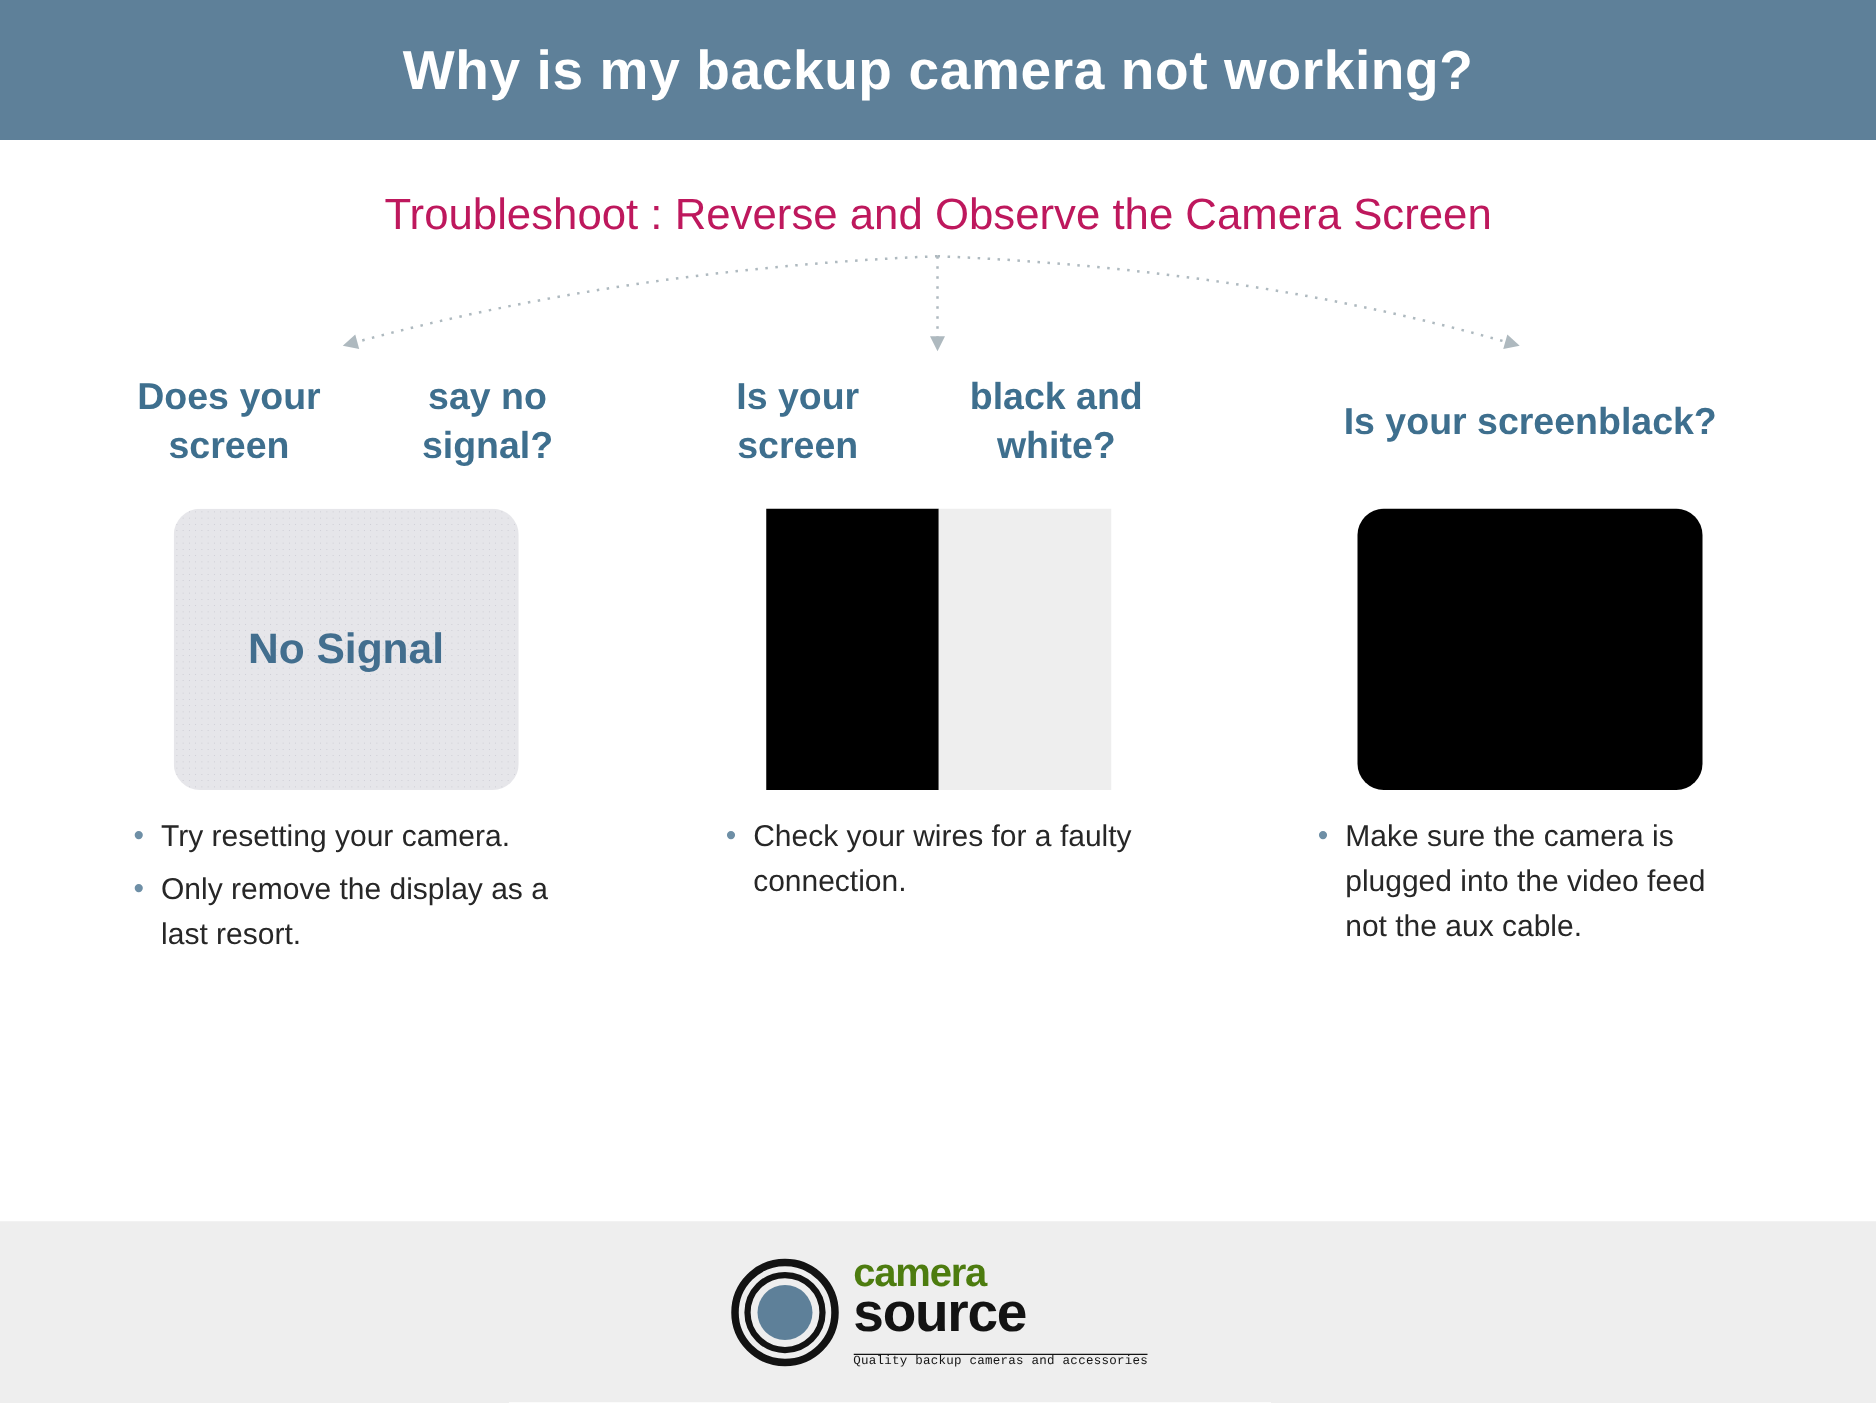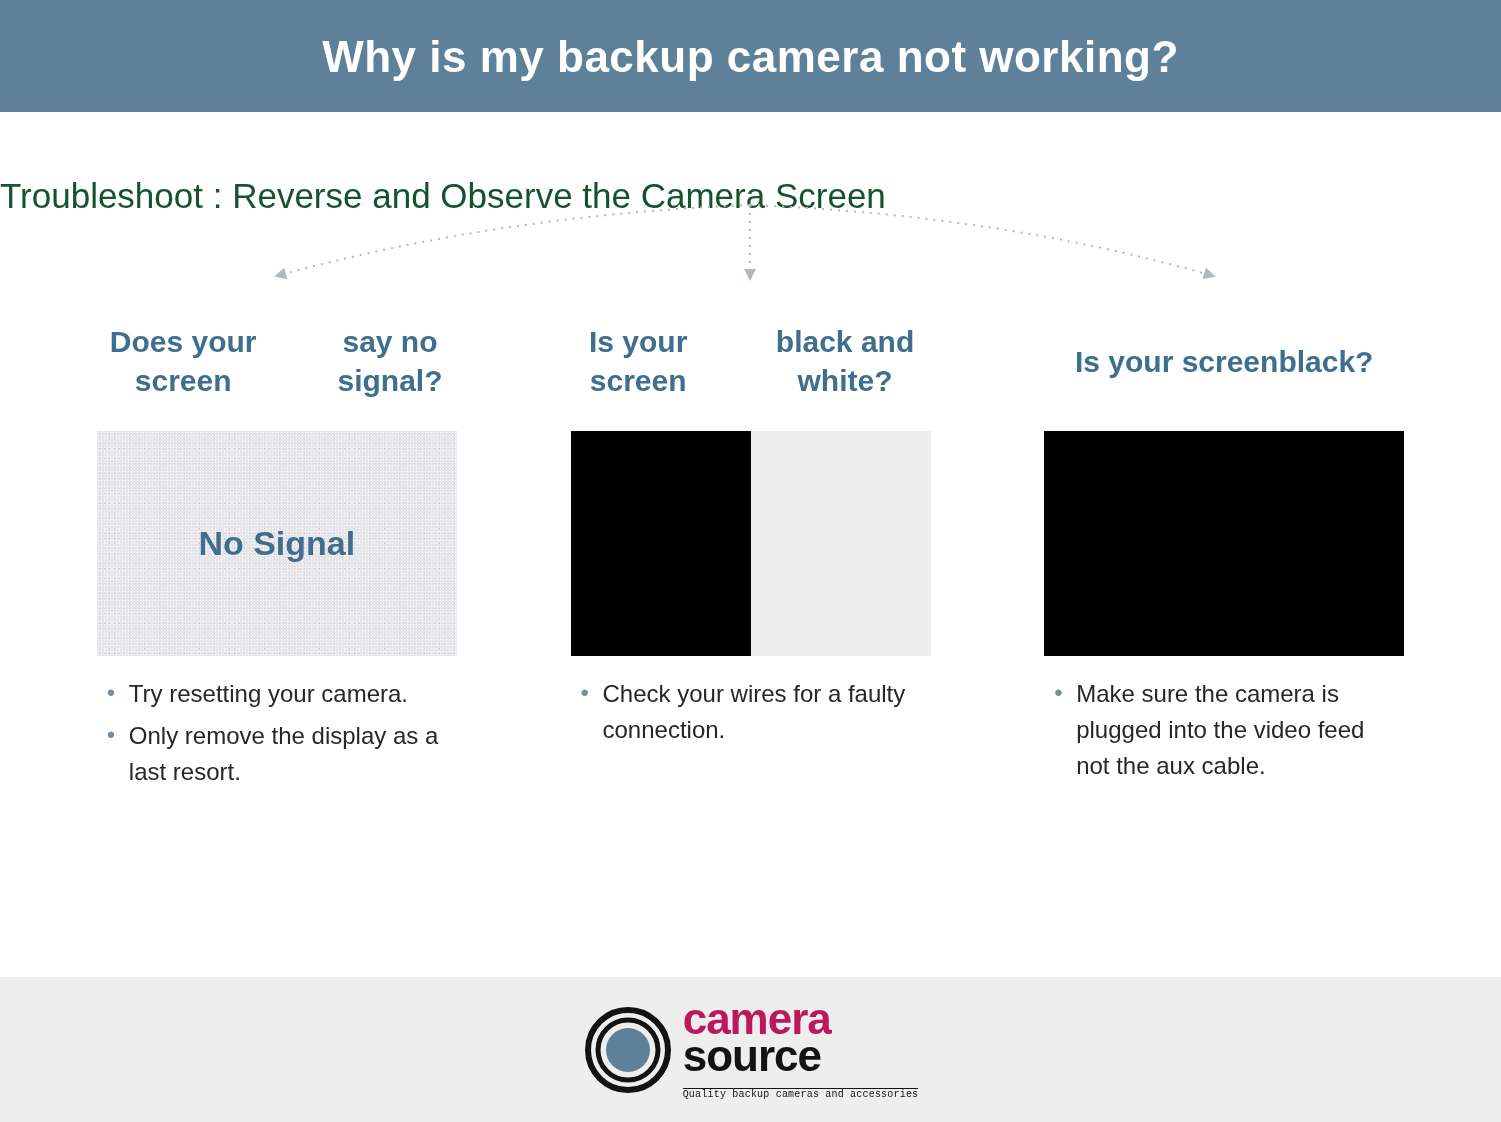--- a/index.html
+++ b/index.html
@@ -14,23 +14,24 @@
   .banner {
     background: #5e8099;
     color: #ffffff;
     text-align: center;
     font-weight: 800;
     font-size: 44px;
     padding: 32px 0 30px 0;
     letter-spacing: 0.5px;
   }
   .subtitle {
+    text-align: center;
     font-size: 35px;
-    color: #14532d;
-    margin-top: 64px;
+    color: #be185d;
+    margin-top: 40px;
     font-weight: 400;
   }
   .arrows {
     position: absolute;
     top: 200px;
     left: 0;
     width: 100%;
     height: 130px;
     pointer-events: none;
   }
@@ -53,24 +54,25 @@
     font-size: 30px;
     text-align: center;
     line-height: 1.3;
     min-height: 90px;
     display: flex;
     align-items: center;
     justify-content: center;
     flex-direction: row;
   }
   .screen {
-    width: 360px;
+    width: 276px;
     height: 225px;
     margin-top: 25px;
     position: relative;
+    border-radius: 21px;
   }
   .screen-nosignal {
     background: #e6e6ea;
     background-image:
       radial-gradient(#ffffff 0.5px, transparent 0.5px),
       radial-gradient(#c8c8d0 0.5px, transparent 0.5px);
     background-size: 3px 3px, 5px 5px;
     display: flex;
     align-items: center;
     justify-content: center;
@@ -120,22 +122,22 @@
     justify-content: center;
   }
   .logo {
     display: flex;
     align-items: center;
     gap: 10px;
   }
   .logo-text { display: flex; flex-direction: column; line-height: 0.85; }
   .logo-line1 {
     font-weight: 900;
-    font-size: 44px;
-    color: #be185d;
+    font-size: 32px;
+    color: #4d7c0f;
     letter-spacing: -1px;
   }
   .logo-line2 {
     font-weight: 900;
     font-size: 44px;
     color: #131313;
     letter-spacing: -1px;
     border-bottom: 1.5px solid #131313;
     padding-bottom: 13px;
   }

